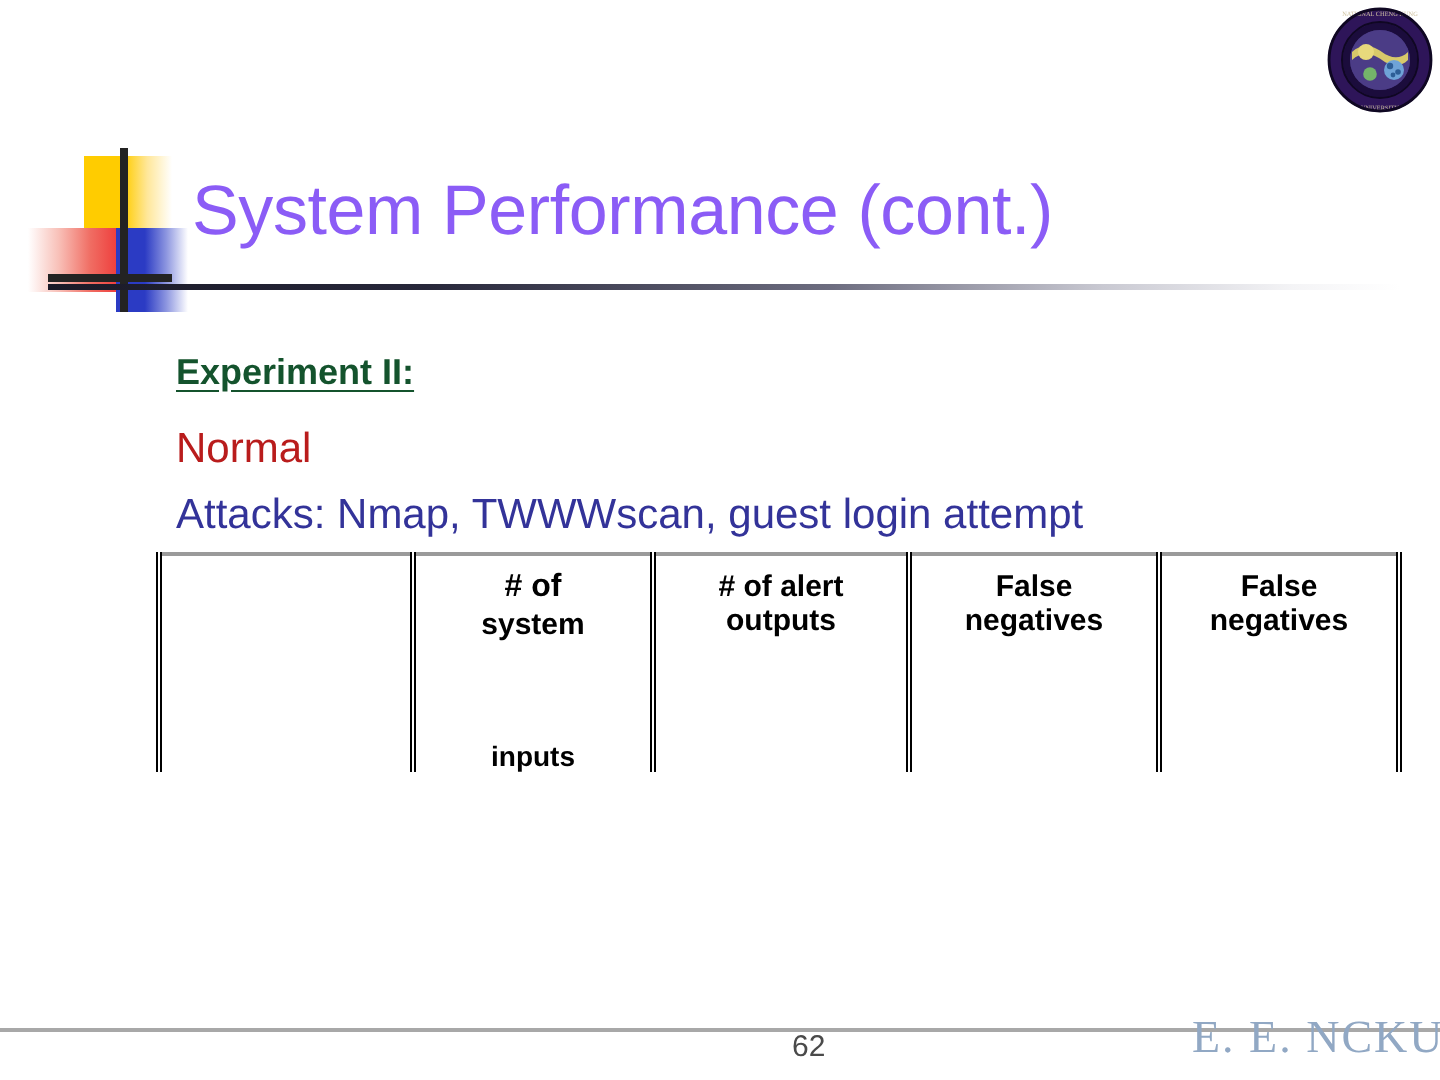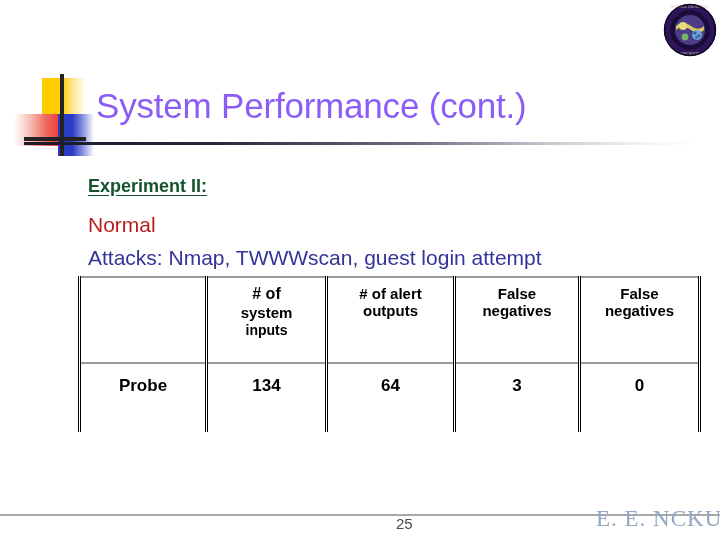--- a/index.html
+++ b/index.html
@@ -155,21 +155,21 @@
   }
   .perf-table tr.hdr td .cellpad {
     padding-top: 7px;
     font-size: 15px;
   }
   .perf-table tr.hdr td.col-sysinputs .cellpad {
     font-size: 15px;
     line-height: 1.18;
   }
   .perf-table tr.hdr td.col-sysinputs .l1 { font-size: 16px; }
-  .perf-table tr.hdr td.col-sysinputs .l3 { font-size: 14px; }
+  .perf-table tr.hdr td.col-sysinputs .l3 { font-size: 14px; margin-top: 48px; }
   .perf-table tr.body td .cellpad {
     font-size: 17px;
     padding-top: 12px;
   }
   .perf-table td.col-label .cellpad { font-size: 17px; }
 
   
   .footer-rule {
     position: absolute;
     left: 0px;
@@ -273,35 +273,18 @@
       </td>
       <td class="col-fn">
         <div class="cellpad">
           <div>False</div>
           <div>negatives</div>
         </div>
       </td>
     </tr>
 
 
-    <tr class="body">
-      <td class="col-label">
-        <div class="cellpad">Probe</div>
-      </td>
-      <td>
-        <div class="cellpad">134</div>
-      </td>
-      <td>
-        <div class="cellpad">64</div>
-      </td>
-      <td>
-        <div class="cellpad">3</div>
-      </td>
-      <td>
-        <div class="cellpad">0</div>
-      </td>
-    </tr>
   </tbody>
 </table>
 
 <div class="footer-rule"></div>
-<div class="page-num">25</div>
+<div class="page-num">62</div>
 <div class="watermark">E. E. NCKU</div>
 
 </body></html>

